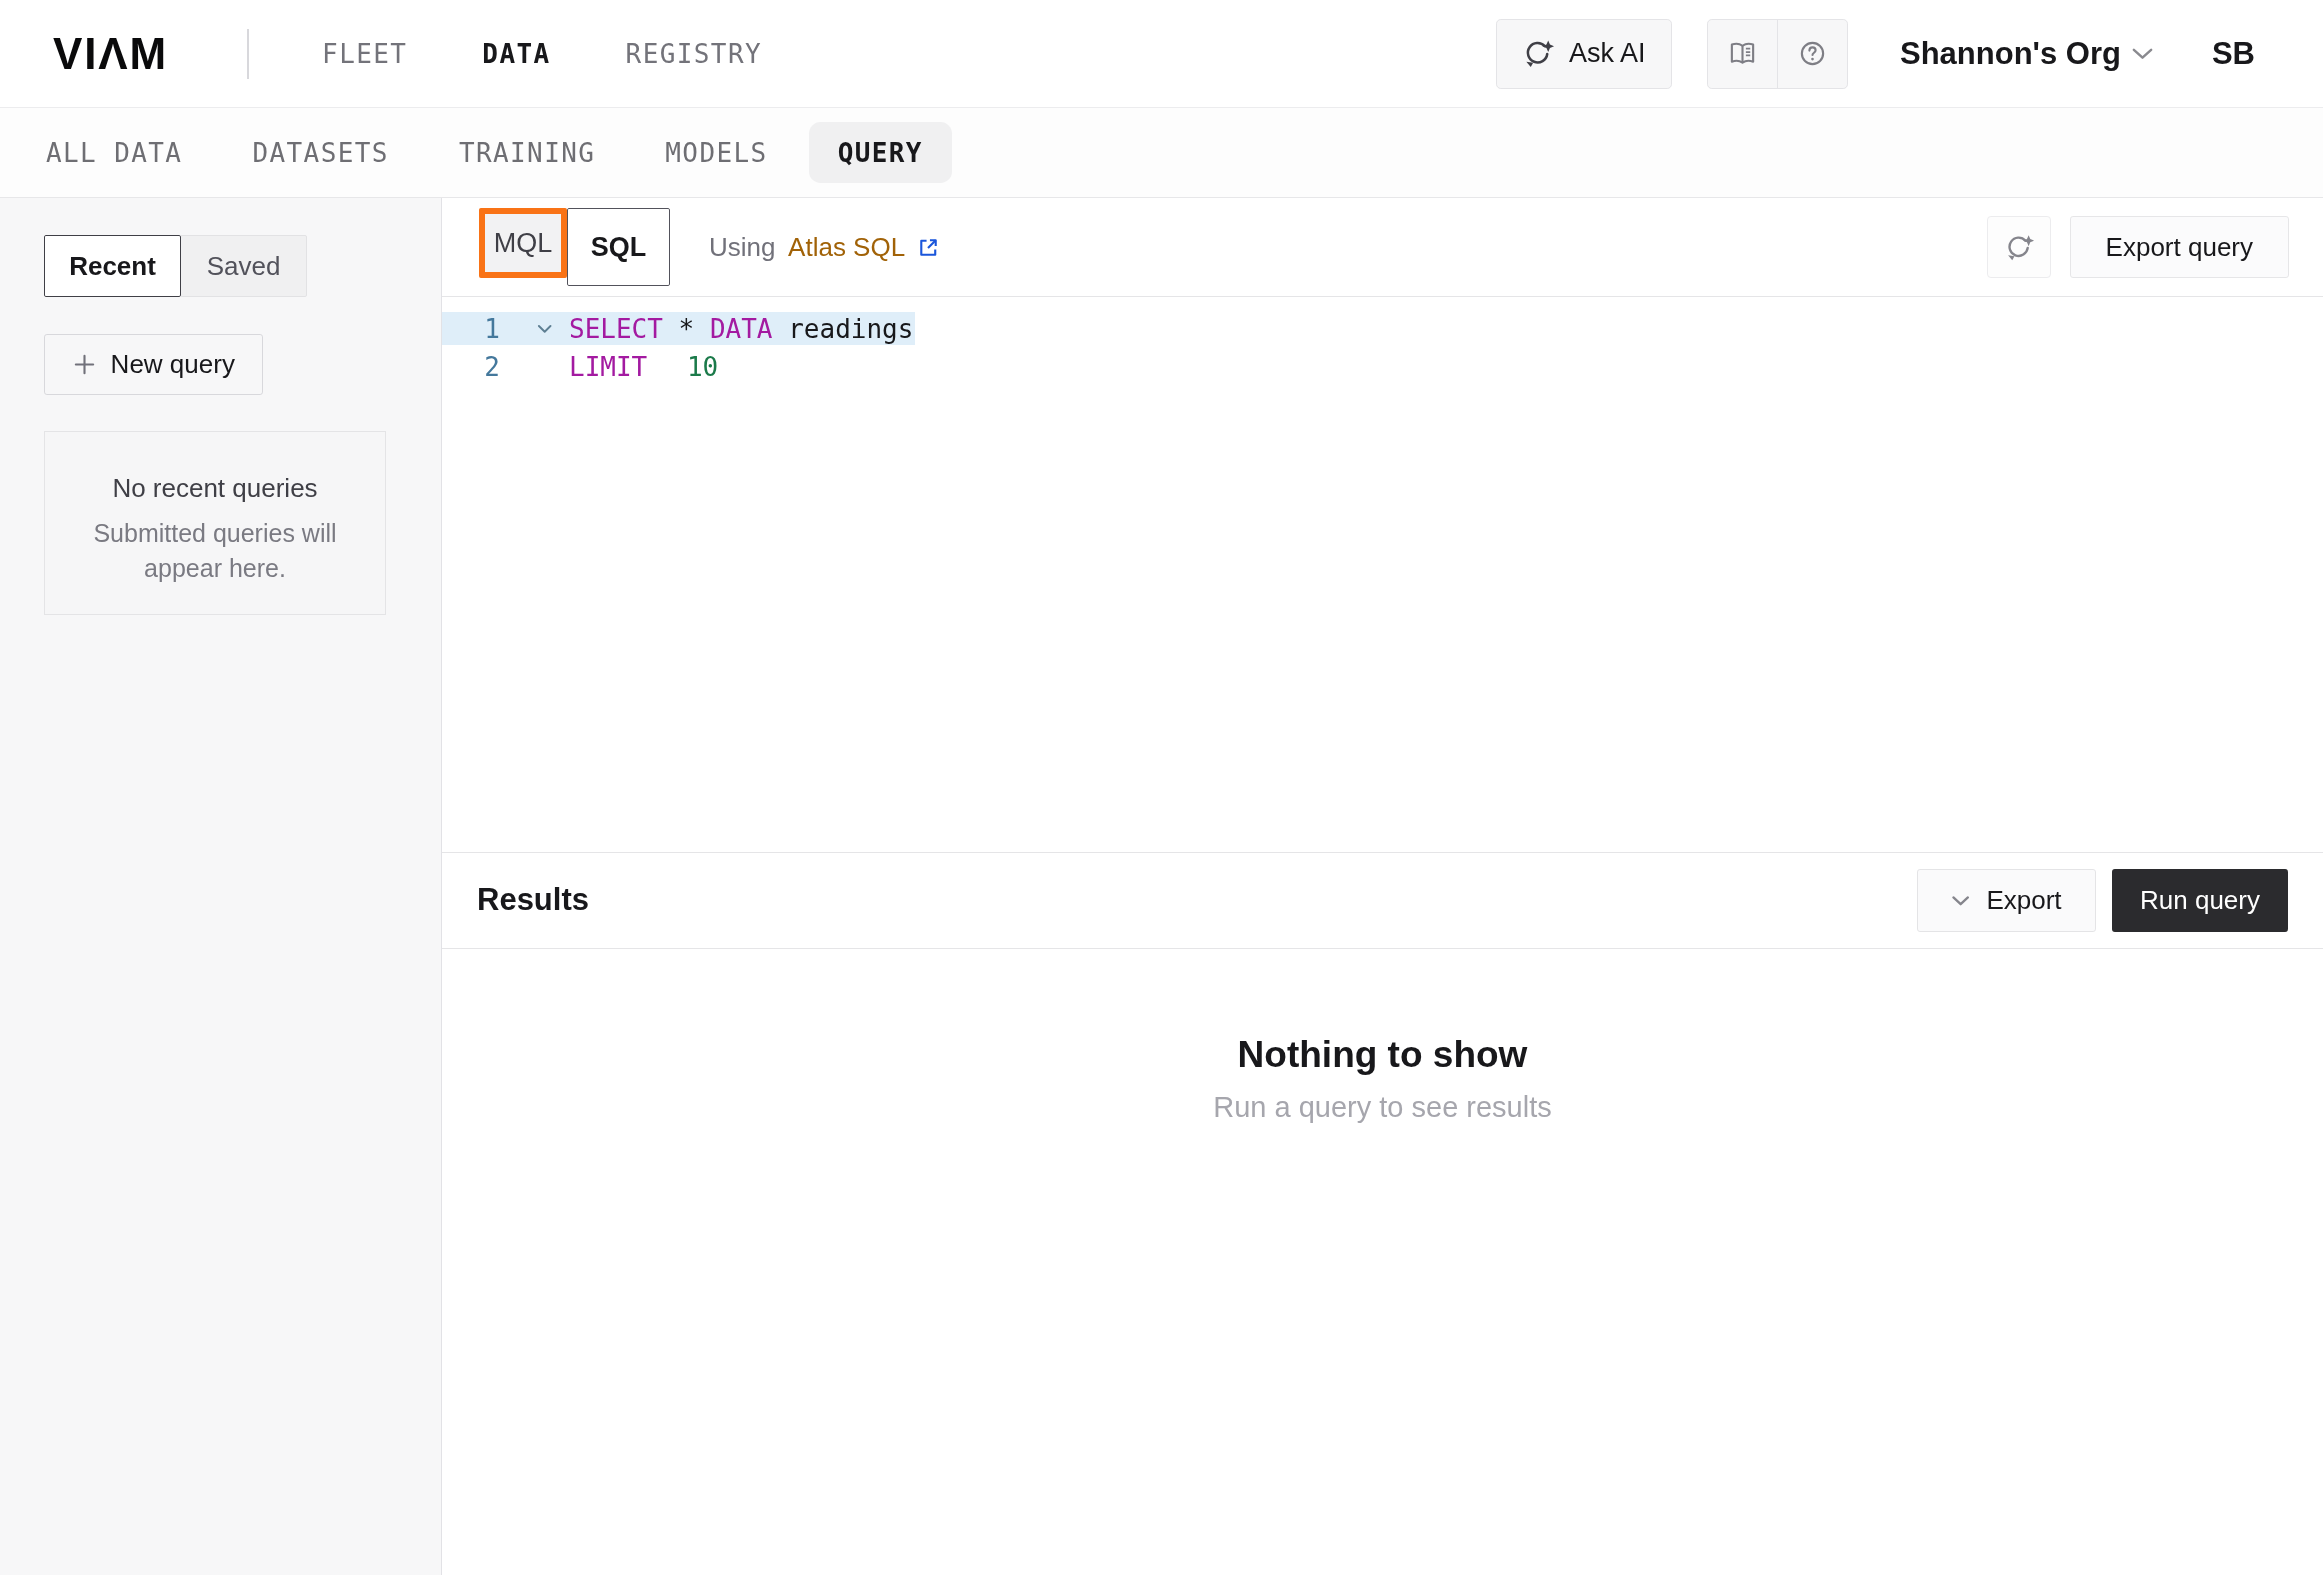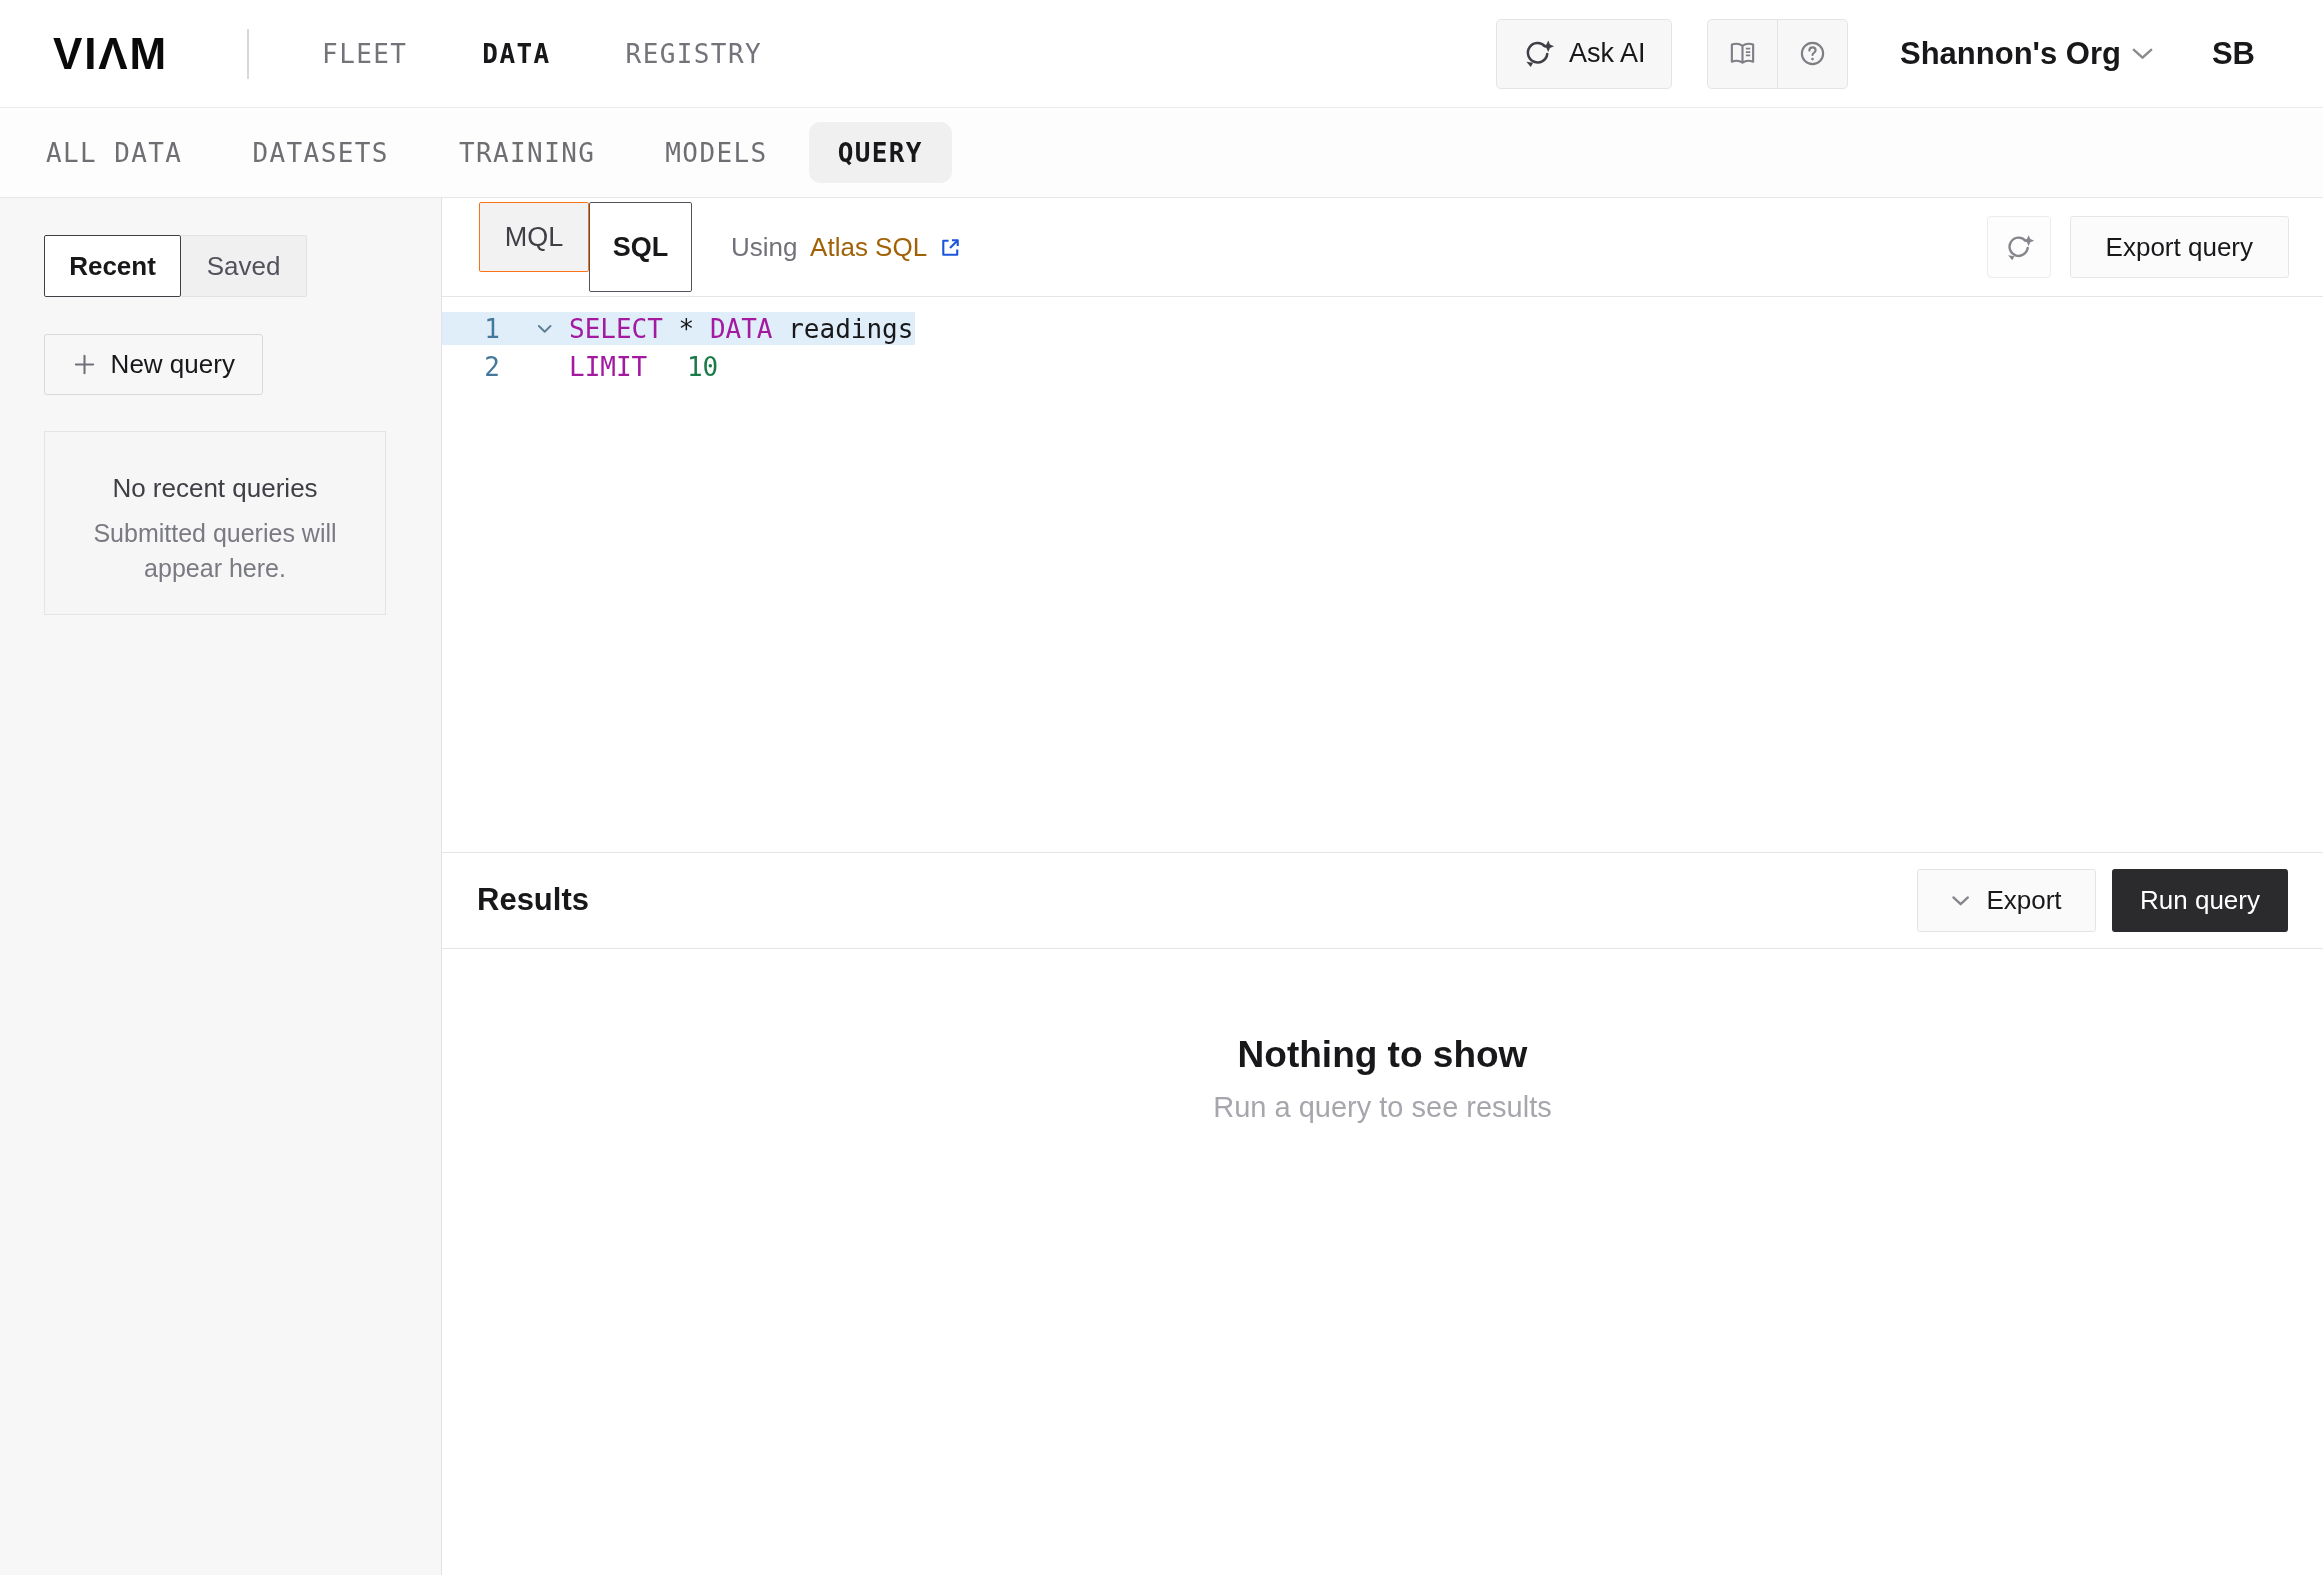--- a/index.html
+++ b/index.html
@@ -84,22 +84,22 @@
   .recent-empty .t { font-size:26px; color:#3F3F46; }
   .recent-empty .s { font-size:25px; color:#7A7A82; line-height:35px; margin:11.6px auto 0; width:290px; }
 
   
   .main { flex:1; display:flex; flex-direction:column; background:#fff; }
   .editor-toolbar {
     height:99px; border-bottom:1.4px solid #E5E5E7;
     display:flex; align-items:center; padding:0 34px 0 38px;
   }
   .seg2 { display:flex; }
-  .seg2 .seg-btn.off { width:110px; height:70px; background:#F2F2F3; border:1px solid #f97316; color:#3F3F46; font-size:27px; }
-  .seg2 .seg-btn.on  { width:103px; height:90px; border:1.9px solid #52525B; font-size:27px; }
+  .seg2 .seg-btn.off { width:88px; height:70px; background:#F2F2F3; border:6px solid #f97316; color:#3F3F46; font-size:27px; }
+  .seg2 .seg-btn.on  { width:103px; height:78px; border:1.9px solid #52525B; font-size:27px; }
   .using { margin-left:39px; display:flex; align-items:center; font-size:26px; }
   .using .lbl { color:#71717A; }
   .using a { margin-left:12.6px; color:#a16207; text-decoration:none; display:flex; align-items:center; gap:10.6px; cursor:pointer; }
   .toolbar-right { margin-left:auto; display:flex; align-items:center; gap:18.3px; }
   .btn-icon {
     width:64px; height:62px; border:1.4px solid #ECECEE; border-radius:3.9px; background:#FDFDFD;
     display:flex; align-items:center; justify-content:center; cursor:pointer;
   }
   .btn-exportquery {
     height:62px; padding:0 35px; background:#FBFBFC; border:1.4px solid #E6E6E8; border-radius:2.9px;

